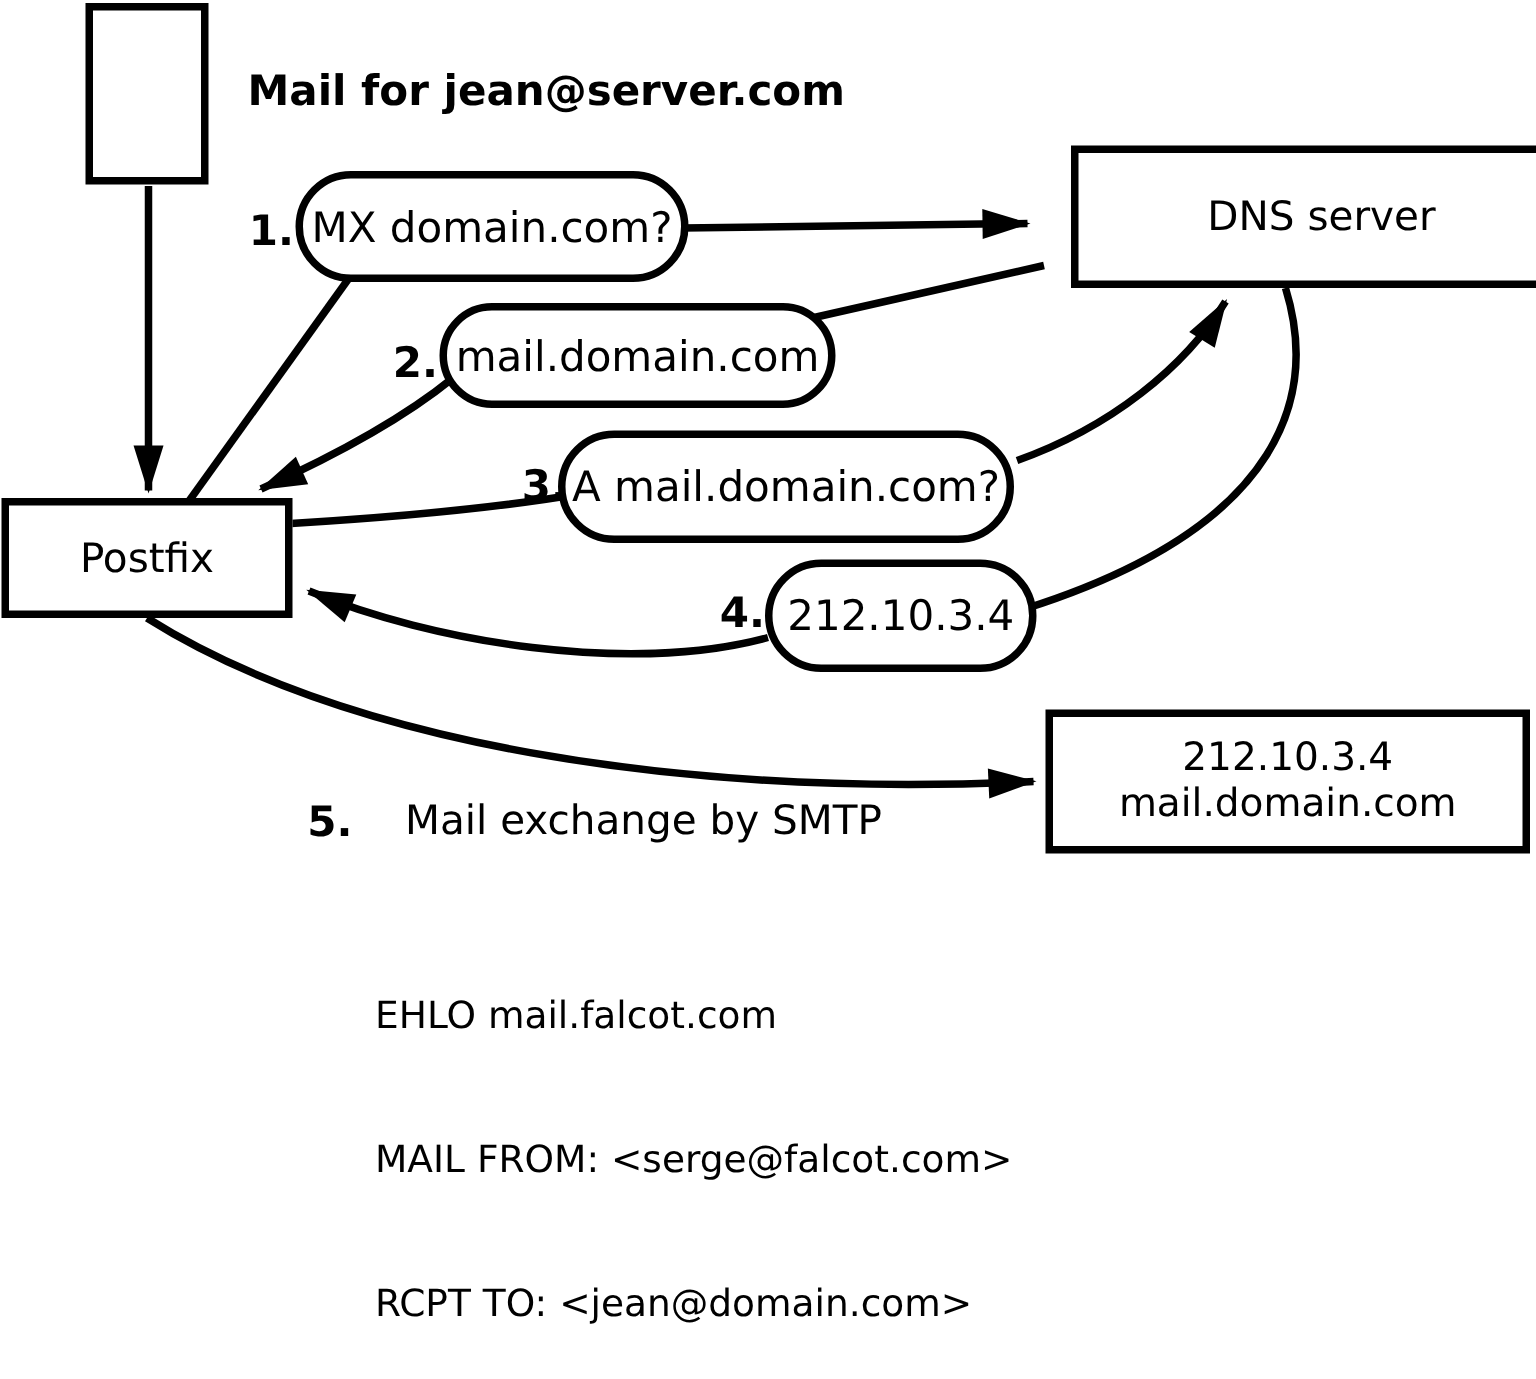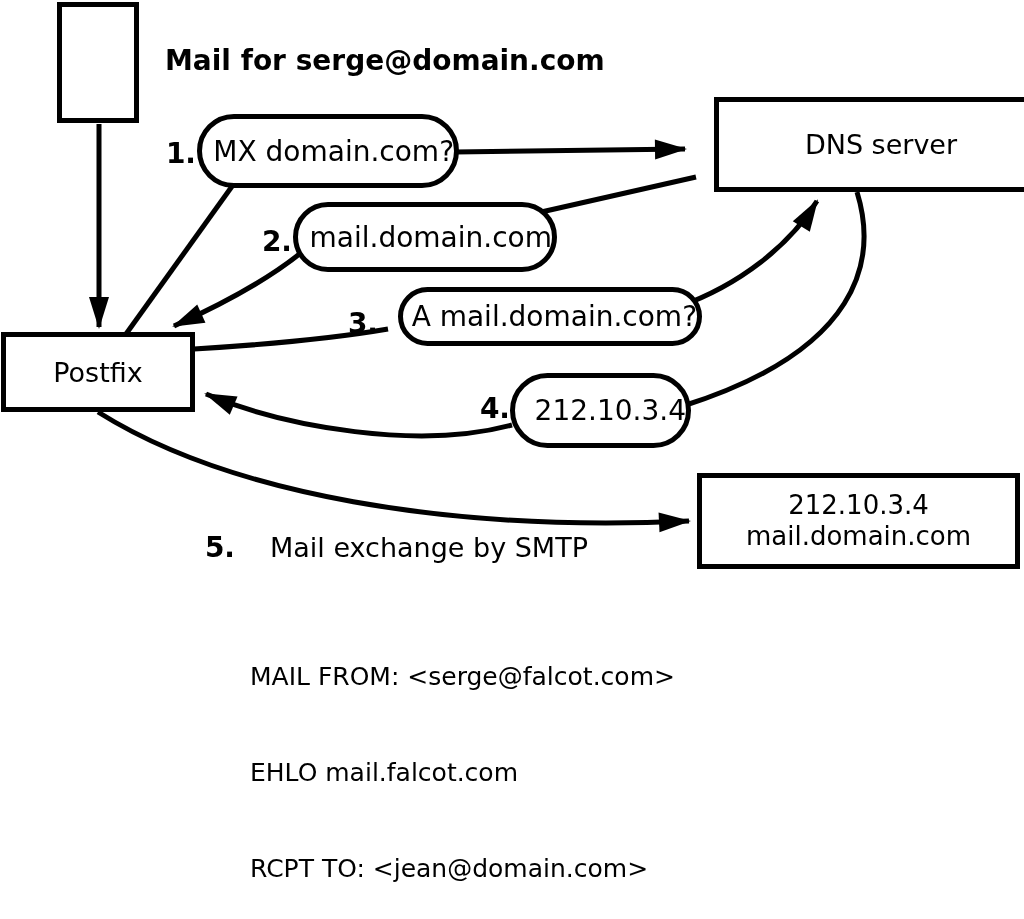--- a/index.html
+++ b/index.html
@@ -21,21 +21,21 @@
     border: 5px solid #000000;
     background: #ffffff;
     display: flex;
     align-items: center;
     justify-content: center;
     text-align: center;
     z-index: 2;
     font-size: 27px;
     line-height: 31px;
   }
-  .bubble { border-radius: 999px; font-size: 28px; justify-content: flex-end; }
+  .bubble { border-radius: 999px; font-size: 28px; }
 
   .txt { position: absolute; z-index: 3; white-space: nowrap; }
   .num {
     position: absolute;
     z-index: 3;
     width: 60px;
     text-align: right;
     font-weight: bold;
     font-size: 28px;
     line-height: 28px;
@@ -91,39 +91,39 @@
     <div>212.10.3.4</div>
     <div>mail.domain.com</div>
   </div>
 
   <div class="node bubble" style="left:197px; top:114px; width:262px; height:74px;">
     <span>MX domain.com?</span>
   </div>
   <div class="node bubble" style="left:293px; top:202px; width:264px; height:70px;">
     <span>mail.domain.com</span>
   </div>
-  <div class="node bubble" style="left:398px; top:287px; width:304px; height:59px;">
+  <div class="node bubble" style="left:372px; top:287px; width:304px; height:75px;">
     <span>A mail.domain.com?</span>
   </div>
   <div class="node bubble" style="left:510px; top:373px; width:181px; height:75px;">
     <span>212.10.3.4</span>
   </div>
 
   <div class="num" style="left:136px; top:140px;">1.</div>
   <div class="num" style="left:232px; top:228px;">2.</div>
   <div class="num" style="left:318px; top:310px;">3.</div>
   <div class="num" style="left:450px; top:395px;">4.</div>
   <div class="num" style="left:175px; top:534px;">5.</div>
 
-  <div class="txt mail-label" style="left:165px; top:47px;">Mail for serge@domain.com</div>
+  <div class="txt mail-label" style="left:165px; top:47px;">Mail for jean@server.com</div>
   <div class="txt step5-label" style="left:250px; top:534px;margin-left:20px;">Mail exchange by SMTP</div>
 
   <div class="smtp">
+    <div>EHLO mail.falcot.com</div>
     <div>MAIL FROM: &lt;serge@falcot.com&gt;</div>
-    <div>EHLO mail.falcot.com</div>
     <div>RCPT TO: &lt;jean@domain.com&gt;</div>
     
     
     
     
     
     
     
   </div>
 

